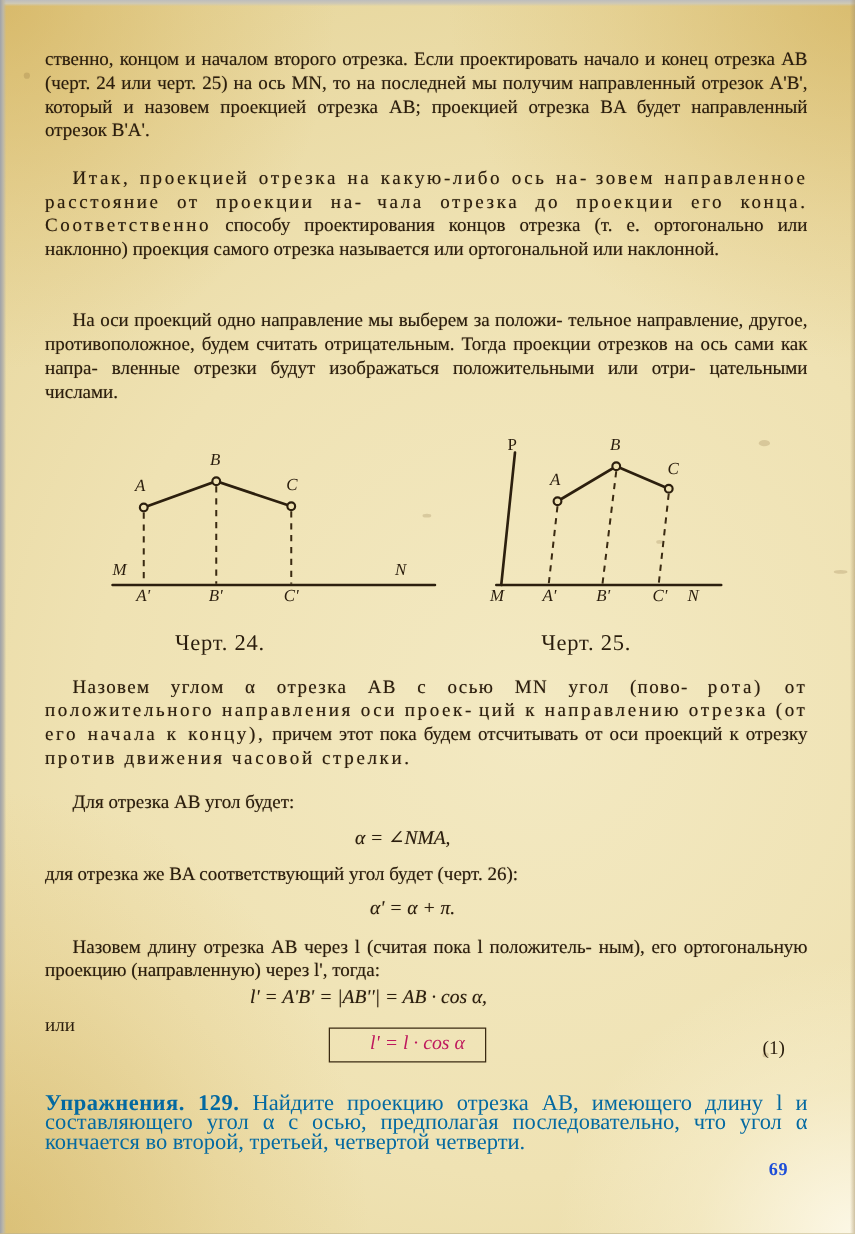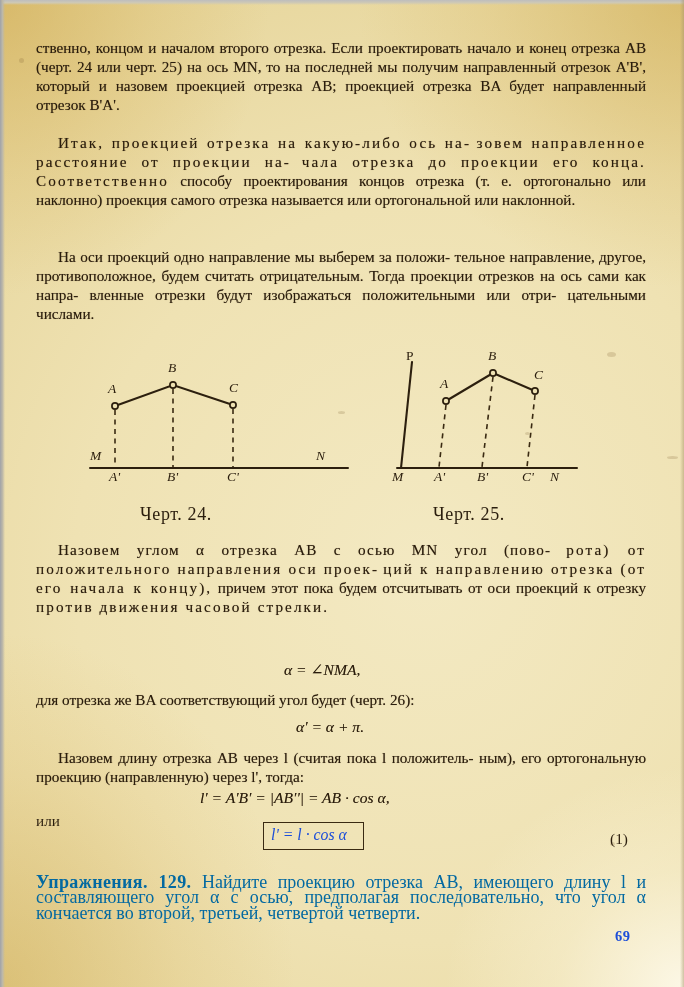--- a/index.html
+++ b/index.html
@@ -101,25 +101,25 @@
     font-size: 15.6px;
     font-style: italic;
     color: #2a1d0d;
     white-space: nowrap;
     text-shadow: 0 0 .6px rgba(60,40,15,.5);
   }
 
   .boxed {
     position: absolute;
     border: 1.4px solid #3a2a12;
-    padding: 3px 16px 5px 7px;
+    padding: 3px 16px 5px 32px;
     font-size: 15.8px;
     font-style: italic;
     white-space: nowrap;
-    color: #1d4ed8;
+    color: #be185d;
   }
   .eqnum {
     position: absolute;
     font-size: 15.4px;
     color: #2a1d0d;
   }
   .inline-word {
     position: absolute;
     font-size: 15.2px;
     color: #2a1d0d;
@@ -261,20 +261,23 @@
     <span class="fig-caption" style="left:433px; top:504px;">Черт. 25.</span>
 
     <p class="body" style="left:36px; top:540px; width:610px;">
       <span class="sp2" style="padding-left:22px;">Назовем углом α отрезка AB с осью MN угол (пово-</span>
       <span class="sp">рота) от положительного направления оси проек-</span>
       <span class="sp">ций к направлению отрезка (от его начала к концу),</span>
       <span>причем этот пока будем отсчитывать от оси проекций к отрезку</span>
       <span class="sp">против движения часовой стрелки.</span>
     </p>
 
+    <p class="body" style="left:58px; top:632px; width:588px;">
+      <span>Для отрезка AB угол будет:</span>
+    </p>
 
     <div class="formula" style="left:284px; top:661px;">α = ∠NMA,</div>
 
     <p class="body" style="left:36px; top:690px; width:610px;">
       <span>для отрезка же BA соответствующий угол будет (черт. 26):</span>
     </p>
 
     <div class="formula" style="left:296px; top:718px;">α' = α + π.</div>
 
     <p class="body" style="left:36px; top:748px; width:610px;">

